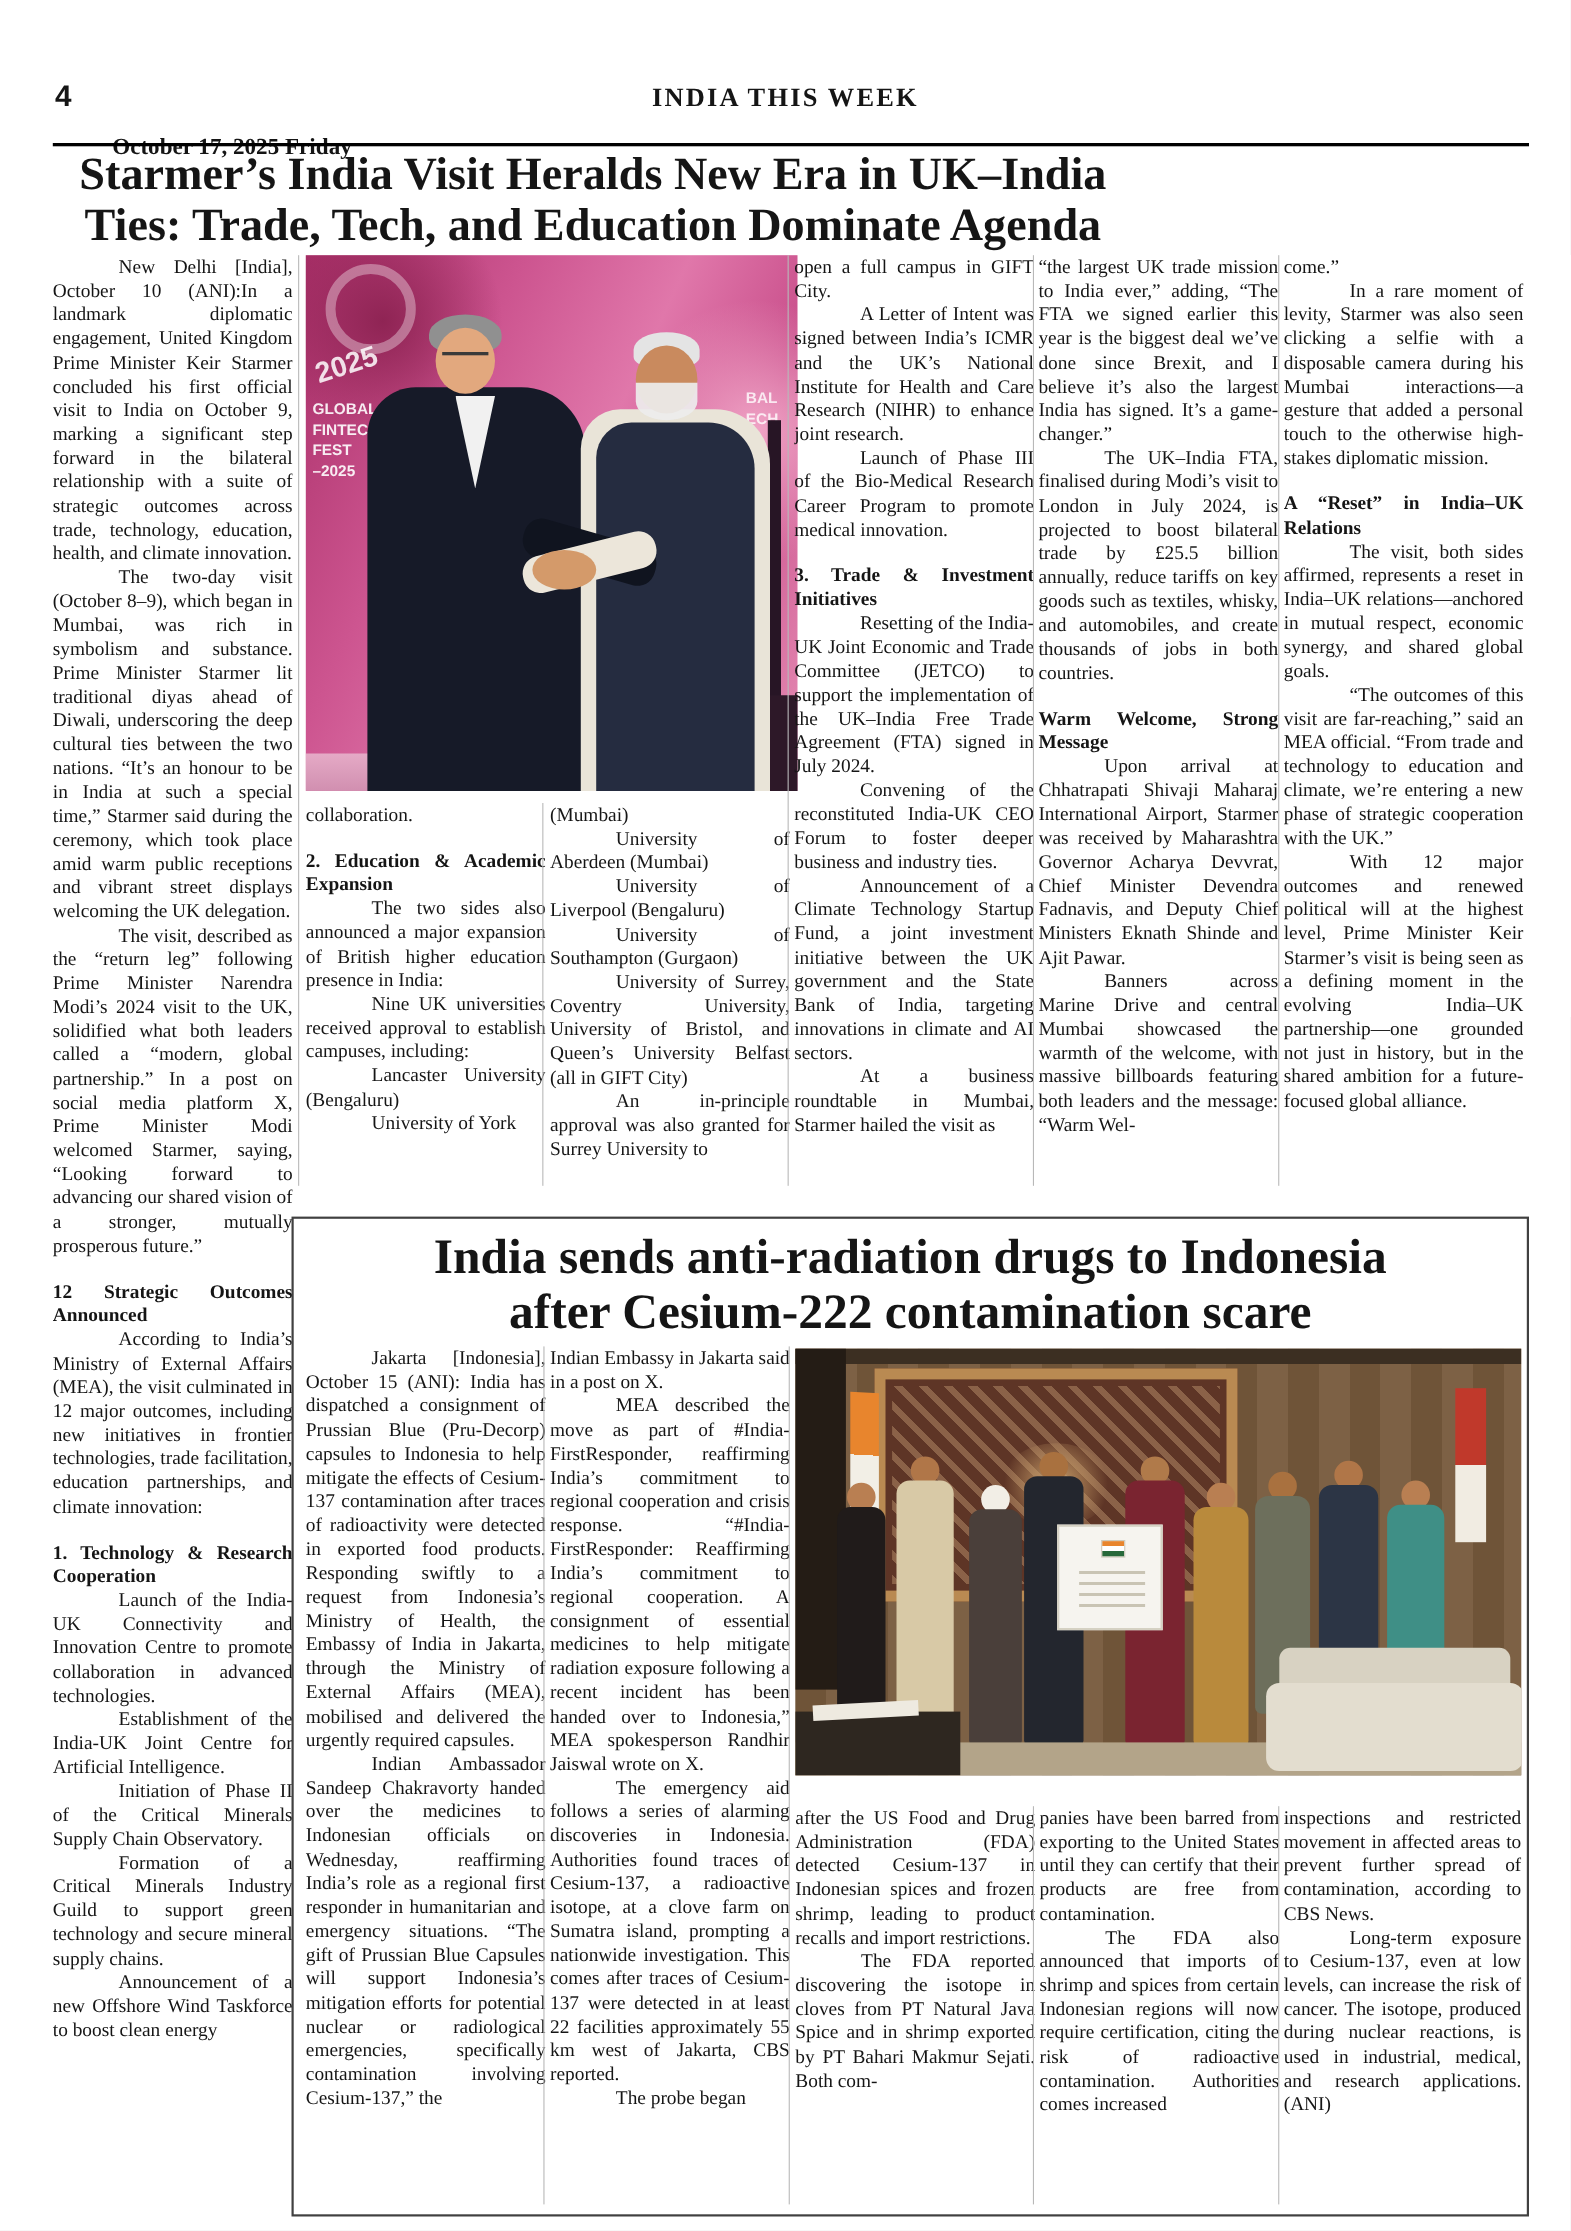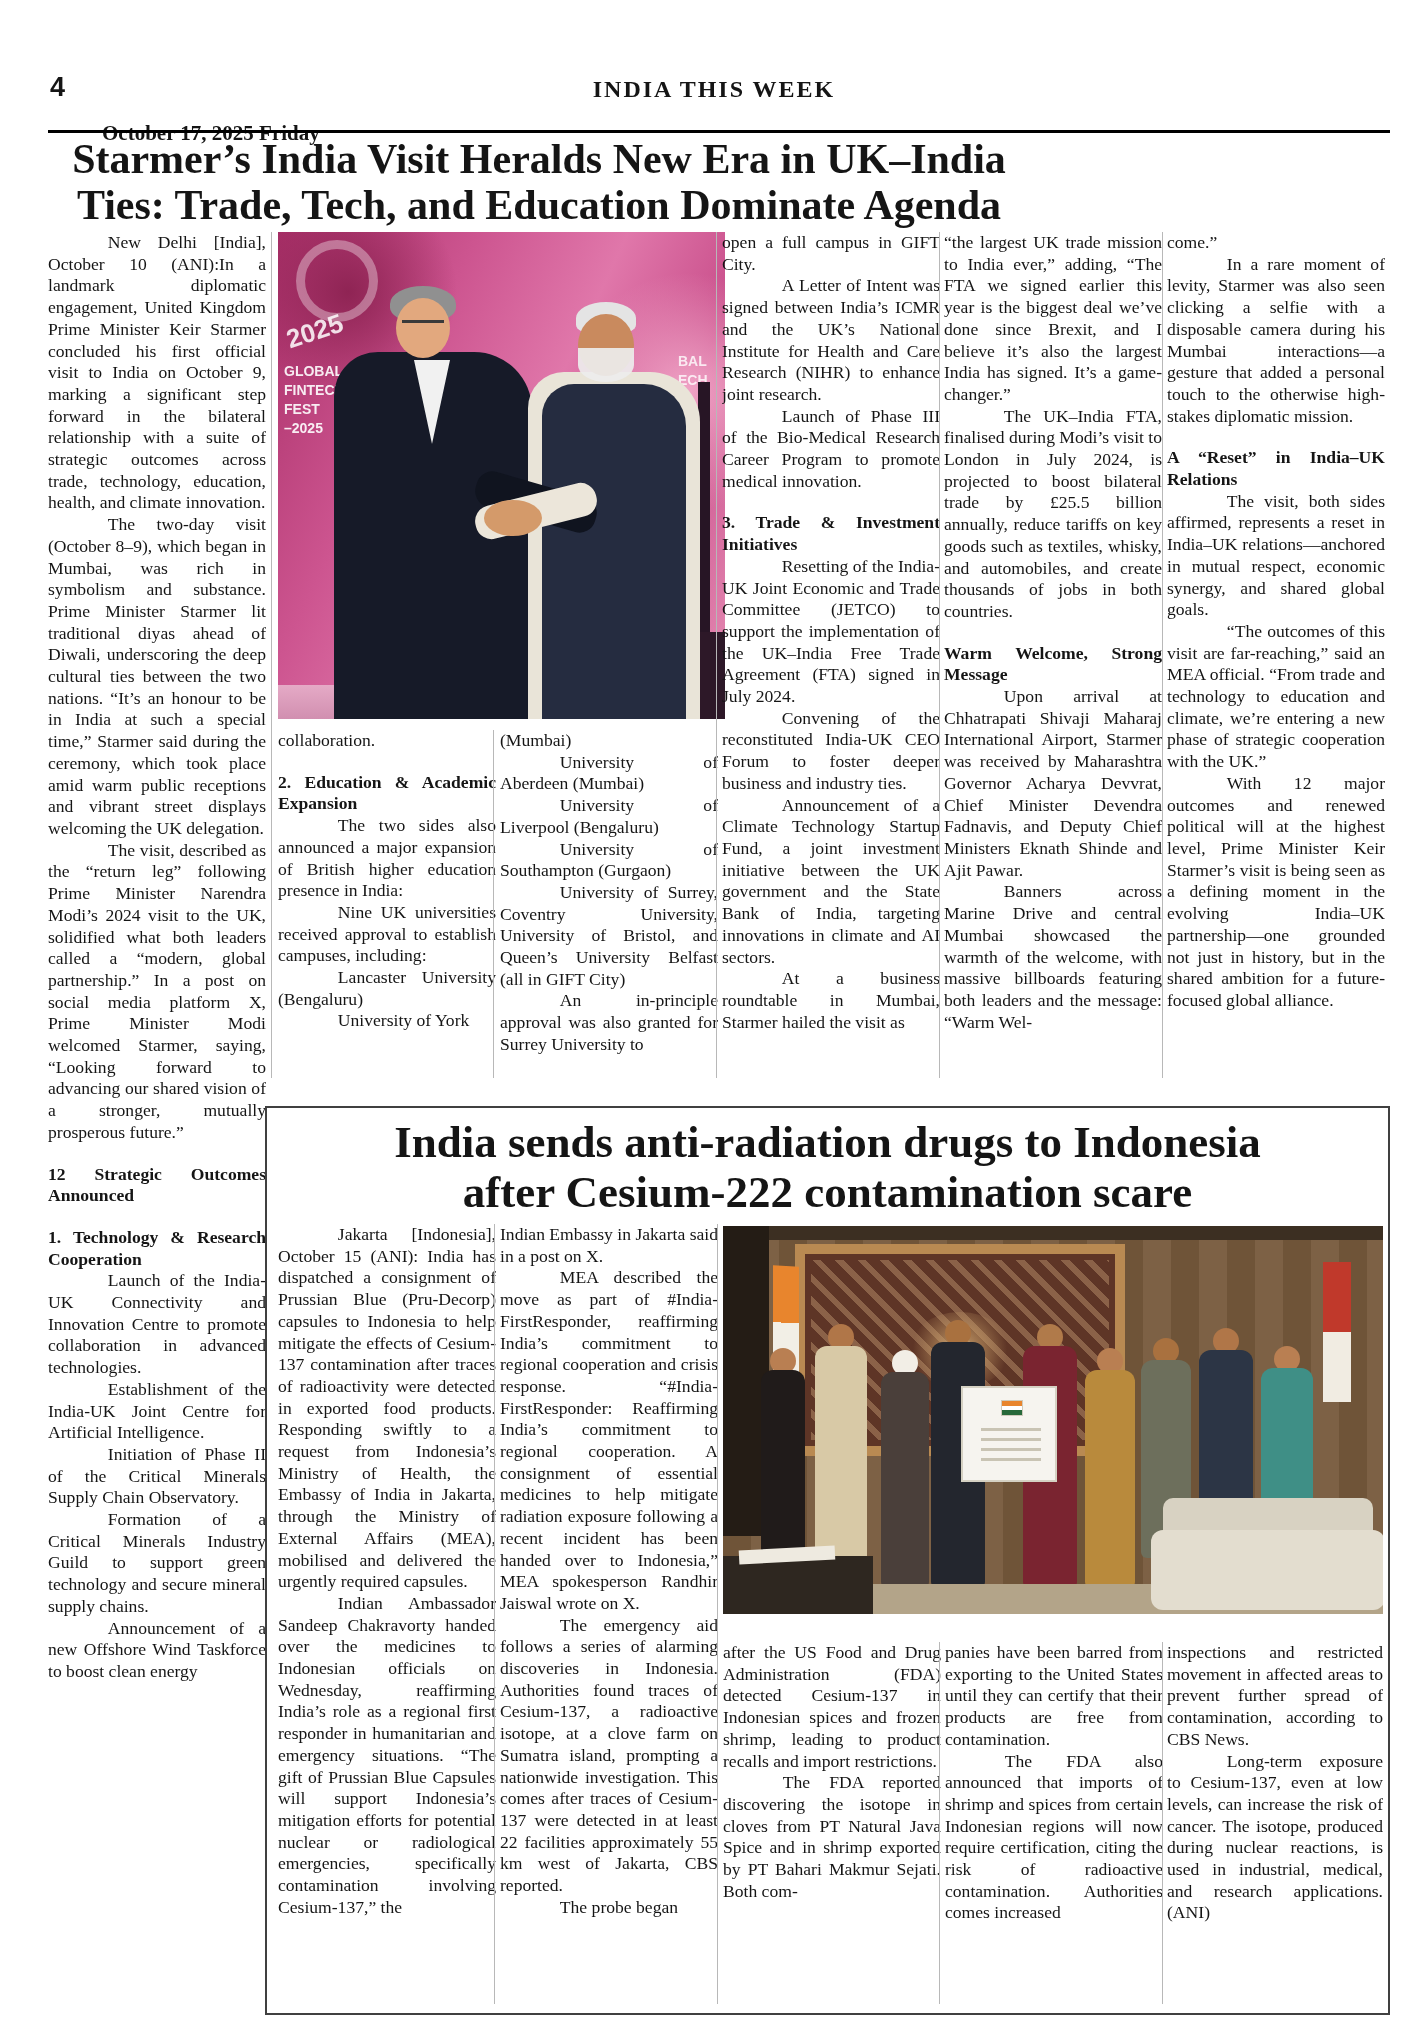--- a/index.html
+++ b/index.html
@@ -131,20 +131,21 @@
     <div class="abs s-arm"></div>
     <div class="abs m-arm"></div>
     <div class="abs hands"></div>
   </div>
 
   <div class="col" style="left:48px;top:232px;height:1783px;">
       <p>New Delhi [India], October 10 (ANI):In a landmark diplomatic engagement, United Kingdom Prime Minister Keir Starmer concluded his first official visit to India on October 9, marking a significant step forward in the bilateral relationship with a suite of strategic outcomes across trade, technology, education, health, and climate innovation.</p>
       <p>The two-day visit (October 8–9), which began in Mumbai, was rich in symbolism and substance. Prime Minister Starmer lit traditional diyas ahead of Diwali, underscoring the deep cultural ties between the two nations. “It’s an honour to be in India at such a special time,” Starmer said during the ceremony, which took place amid warm public receptions and vibrant street displays welcoming the UK delegation.</p>
       <p>The visit, described as the “return leg” following Prime Minister Narendra Modi’s 2024 visit to the UK, solidified what both leaders called a “modern, global partnership.” In a post on social media platform X, Prime Minister Modi welcomed Starmer, saying, “Looking forward to advancing our shared vision of a stronger, mutually prosperous future.”</p>
       <div class="sh">12 Strategic Outcomes Announced</div>
+      <p>According to India’s Ministry of External Affairs (MEA), the visit culminated in 12 major outcomes, including new initiatives in frontier technologies, trade facilitation, education partnerships, and climate innovation:</p>
       <div class="sh">1. Technology &amp; Research Cooperation</div>
       <p>Launch of the India-UK Connectivity and Innovation Centre to promote collaboration in advanced technologies.</p>
       <p>Establishment of the India-UK Joint Centre for Artificial Intelligence.</p>
       <p>Initiation of Phase II of the Critical Minerals Supply Chain Observatory.</p>
       <p>Formation of a Critical Minerals Industry Guild to support green technology and secure mineral supply chains.</p>
       <p>Announcement of a new Offshore Wind Taskforce to boost clean energy</p>
     </div>
   <div class="col" style="left:278px;top:730px;height:348px;">
       <p class="cont">collaboration.</p>
       <div class="sh">2. Education &amp; Academic Expansion</div>

